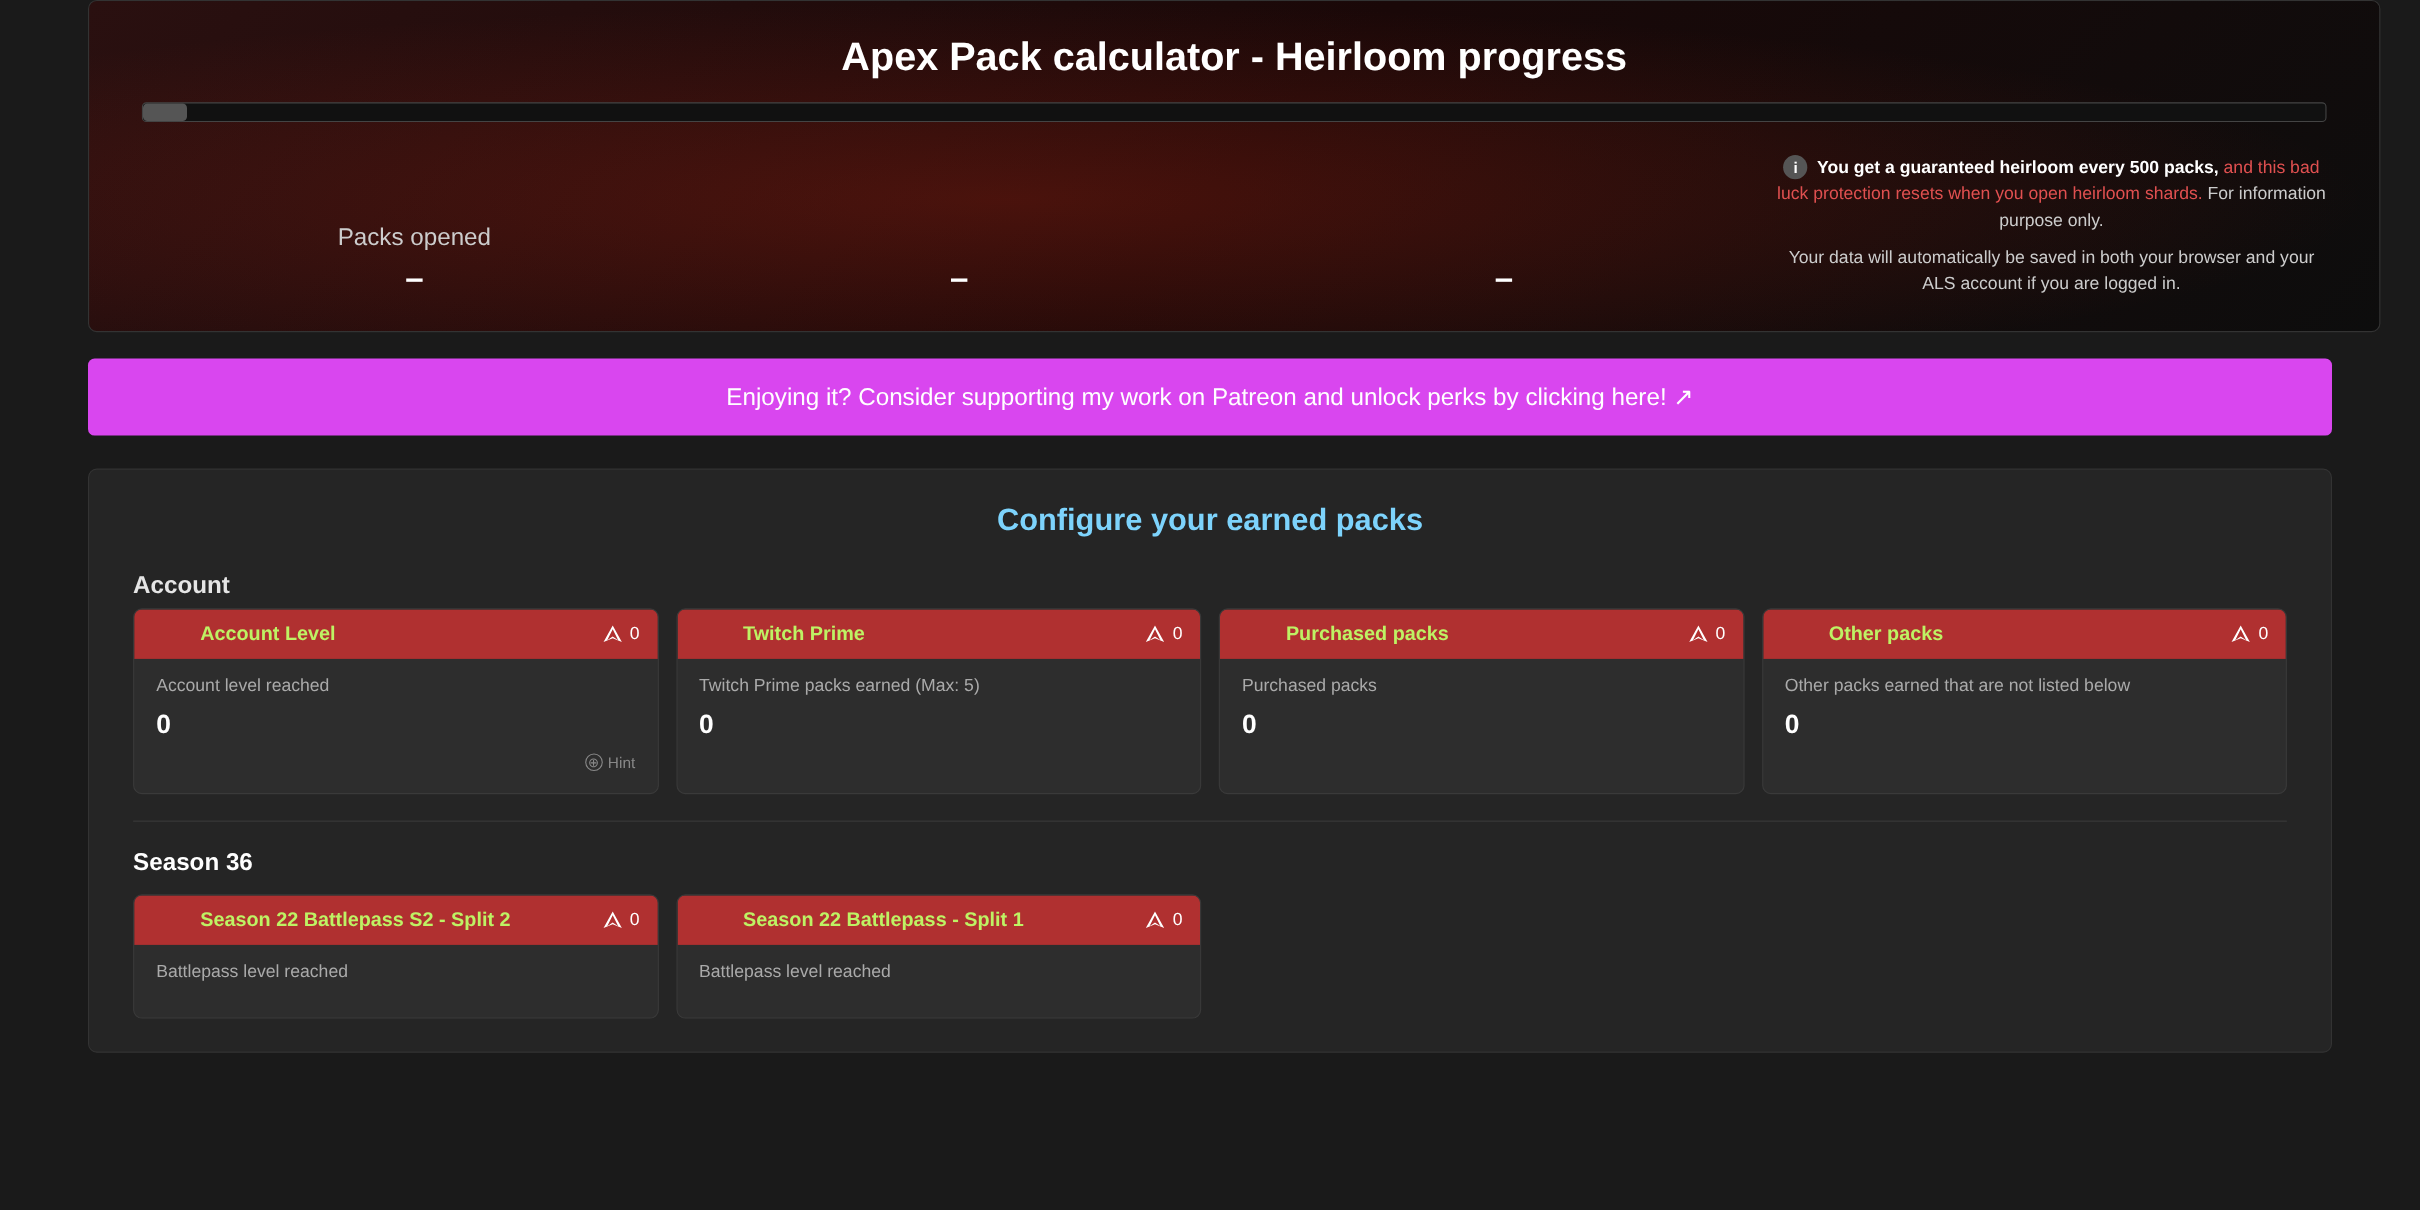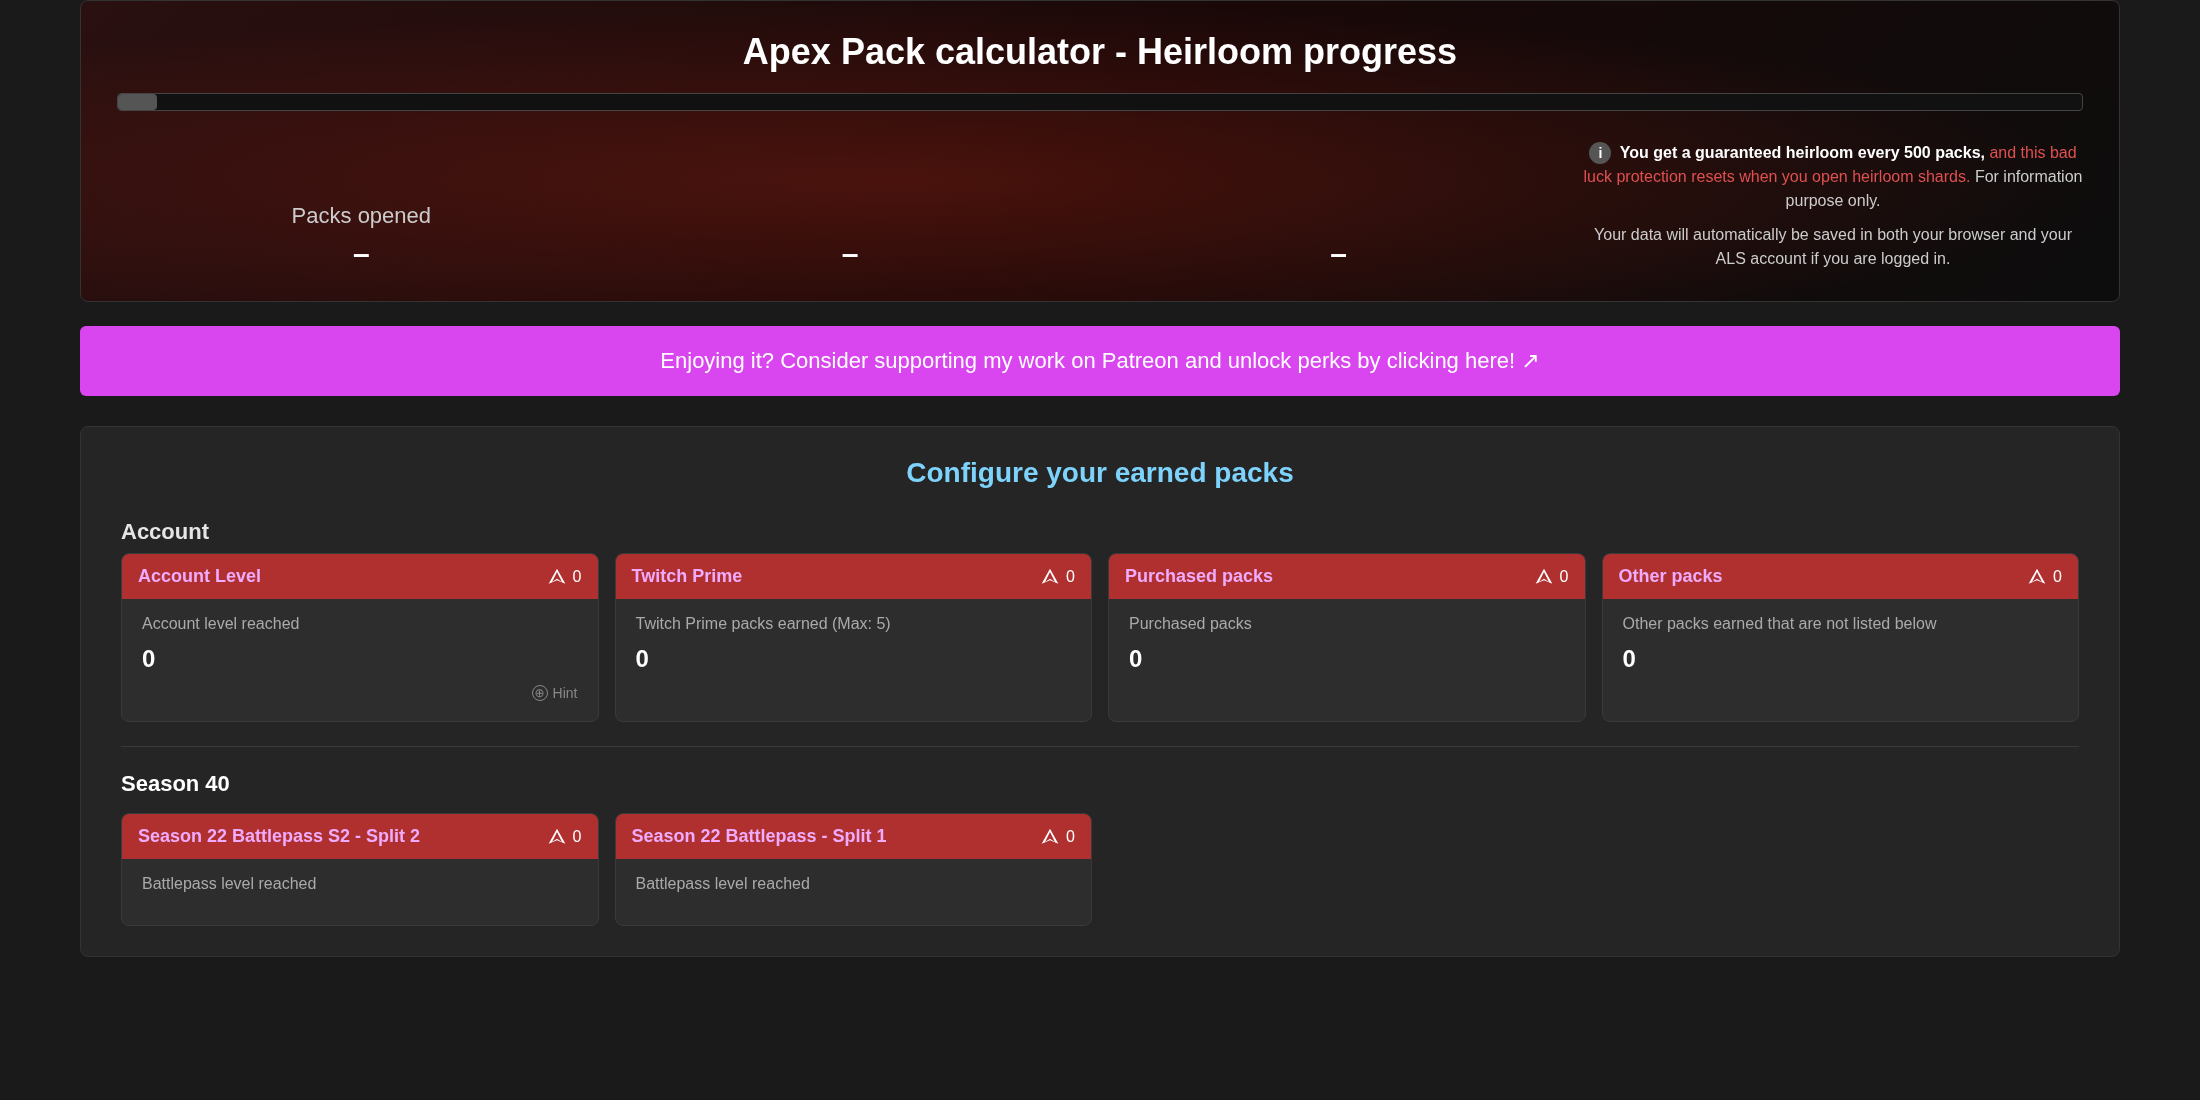--- a/index.html
+++ b/index.html
@@ -11,22 +11,22 @@
       min-height: 1100px;
       overflow-x: hidden;
     }
 
     
     .header-section {
       position: relative;
       background: linear-gradient(135deg, #2a1010 0%, #1a0808 50%, #0d0d0d 100%);
       border: 1px solid #333;
       border-radius: 8px;
-      margin: 0 80px 24px 80px;
-      padding: 30px 36px;
+      margin: 0 36px 24px 80px;
+      padding: 30px 48px;
       overflow: hidden;
     }
     .header-section::before {
       content: '';
       position: absolute;
       top: 0; left: 0; right: 0; bottom: 0;
       background: radial-gradient(ellipse at 40% 60%, rgba(180,40,20,0.3) 0%, transparent 70%);
       pointer-events: none;
     }
     .header-title {
@@ -153,21 +153,22 @@
     .card-header {
       background: #b03030;
       padding: 12px 16px;
       display: flex;
       align-items: center;
       justify-content: space-between;
     }
     .card-header-title {
       font-size: 18px;
       font-weight: bold;
-      color: #f0abfc;
+      color: #bef264;
+      margin-left: 44px;
     }
     .card-header-right {
       display: flex;
       align-items: center;
       gap: 6px;
       font-size: 16px;
       color: #fff;
     }
     .card-body {
       padding: 16px 20px 20px 20px;
@@ -343,21 +344,21 @@
       <div class="card-body">
         <div class="card-description">Other packs earned that are not listed below</div>
         <div class="card-value" style="cursor:text;">0</div>
       </div>
     </div>
 
   </div>
 
   <hr class="divider">
 
-  <div class="season-heading">Season 40</div>
+  <div class="season-heading">Season 36</div>
 
   <div class="season-cards-grid">
 
     <div class="card">
       <div class="card-header">
         <span class="card-header-title">Season 22 Battlepass S2 - Split 2</span>
         <div class="card-header-right">
           <svg class="apex-icon" viewBox="0 0 24 24" fill="white">
             <path d="M12 2 L22 20 L12 16 L2 20 Z" fill="white"></path>
             <path d="M12 6 L18 18 L12 14 L6 18 Z" fill="#b03030"></path>

